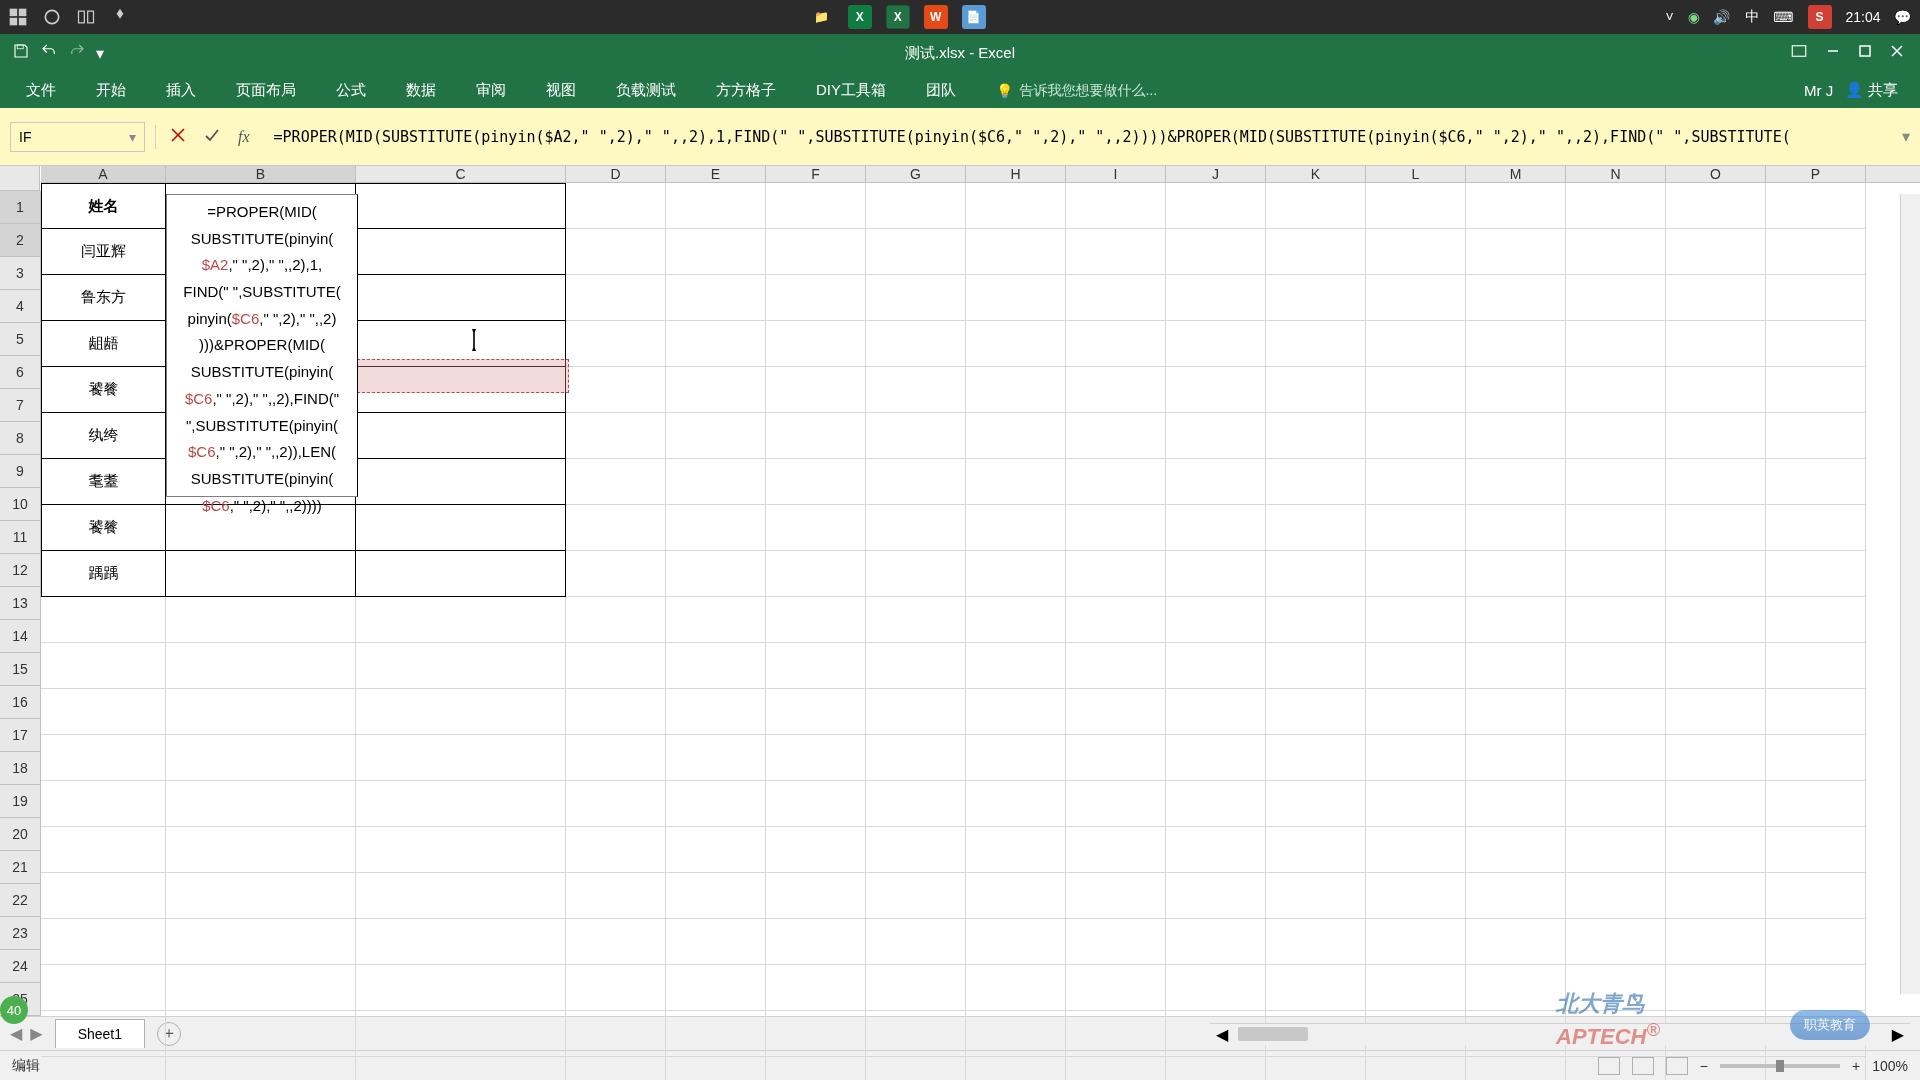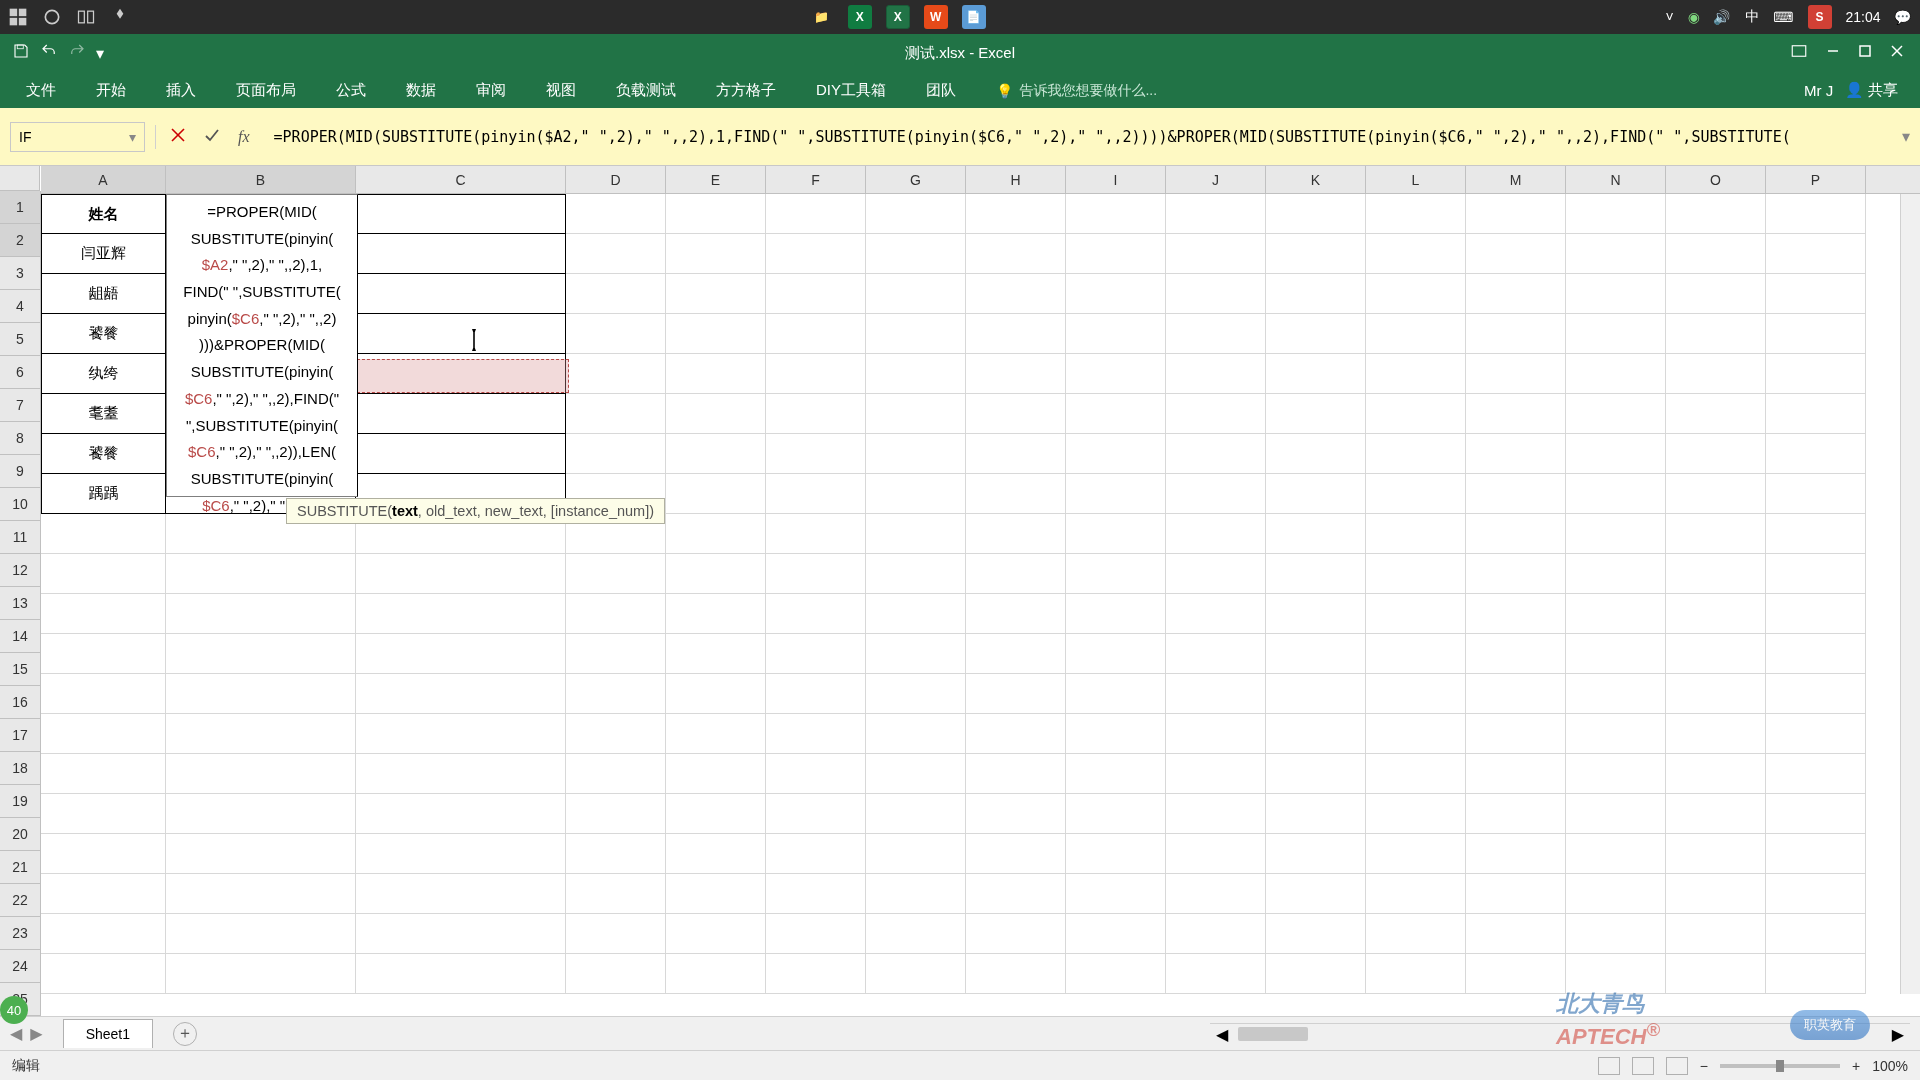--- a/index.html
+++ b/index.html
@@ -41,21 +41,21 @@
 .fb-expand { padding: 0 10px; color: #888; }
 
 
 .grid-area { display: flex; height: calc(100% - 34px - 38px - 36px - 58px - 34px - 30px); background: #fff; position: relative; }
 .corner { width: 40px; height: 28px; background: #e8e8e8; border-right: 1px solid #c0c0c0; border-bottom: 1px solid #c0c0c0; }
 .col-headers { display: flex; height: 28px; background: #e8e8e8; border-bottom: 1px solid #c0c0c0; }
 .col-h { border-right: 1px solid #c0c0c0; display: flex; align-items: center; justify-content: center; font-size: 14px; color: #333; }
 .row-headers { display: flex; flex-direction: column; background: #e8e8e8; border-right: 1px solid #c0c0c0; }
 .row-h { height: 33px; width: 40px; border-bottom: 1px solid #c0c0c0; display: flex; align-items: center; justify-content: center; font-size: 14px; color: #333; }
 .cells { position: relative; flex: 1; }
-.cell-row { display: flex; height: 40px; }
+.cell-row { display: flex; height: 46px; }
 .cell { border-right: 1px solid #d8d8d8; border-bottom: 1px solid #d8d8d8; display: flex; align-items: center; justify-content: center; font-size: 15px; overflow: visible; }
 
 
 .cA { width: 125px; } .cB { width: 190px; } .cC { width: 210px; }
 .cD,.cE,.cF,.cG,.cH,.cI,.cJ,.cK,.cL,.cM,.cN,.cO,.cP { width: 100px; }
 
 
 .col-h.sel, .row-h.sel { background: #d4d4d4; }
 .bordered-r { border-right: 1.3px solid #000 !important; }
 .bordered-b { border-bottom: 1.3px solid #000 !important; }
@@ -88,21 +88,21 @@
 }
 .text-cursor::before { content:''; position:absolute; left:-1px; width:4px; height:22px; background:#000; clip-path: polygon(0 0,100% 0,70% 15%,70% 85%,100% 100%,0 100%,30% 85%,30% 15%);}
 
 .scroller-h { position: absolute; bottom: 0; left: 0; right: 20px; height: 22px; background: #f0f0f0; border-top: 1px solid #d0d0d0; display:flex; align-items:center;}
 .scroller-h .thumb { width: 70px; height: 14px; background: #c8c8c8; margin-left: 4px; border-radius:2px;}
 .scroller-v { position: absolute; right: 0; top: 28px; bottom: 22px; width: 20px; background: #f0f0f0; border-left: 1px solid #d0d0d0; }
 
 
 .sheet-bar { height: 34px; background: #f0f0f0; display: flex; align-items: center; padding: 0 10px; border-top: 1px solid #d0d0d0; }
 .sheet-nav { display: flex; gap: 8px; color: #888; }
-.sheet-tab { background: #fff; border: 1px solid #b0b0b0; border-bottom: none; padding: 6px 22px; font-size: 14px; margin: 0 20px; }
+.sheet-tab { background: #fff; border: 1px solid #b0b0b0; border-bottom: none; padding: 6px 22px; font-size: 14px; margin: 0 12px; }
 .sheet-add { width: 24px; height: 24px; border: 1px solid #b0b0b0; border-radius: 50%; display: flex; align-items: center; justify-content: center; color: #555; }
 
 
 .status-bar { height: 30px; background: #f0f0f0; border-top: 1px solid #d0d0d0; display: flex; align-items: center; padding: 0 12px; font-size: 14px; color: #333; }
 .status-right { margin-left: auto; display: flex; align-items: center; gap: 12px; }
 .zoom-slider { width: 120px; height: 4px; background: #c0c0c0; position: relative; }
 .zoom-slider .tick { position: absolute; left: 50%; top: -4px; width: 1px; height: 12px; background: #888; }
 .zoom-slider .knob { position: absolute; left: 50%; top: -4px; width: 8px; height: 12px; background: #888; transform: translateX(-50%); }
 
 
@@ -313,20 +313,38 @@
           <div class="cell cI" style="width: 100px;"></div>
           <div class="cell cJ" style="width: 100px;"></div>
           <div class="cell cK" style="width: 100px;"></div>
           <div class="cell cL" style="width: 100px;"></div>
           <div class="cell cM" style="width: 100px;"></div>
           <div class="cell cN" style="width: 100px;"></div>
           <div class="cell cO" style="width: 100px;"></div>
           <div class="cell cP" style="width: 100px;"></div>
         </div>
         <div class="cell-row">
+          <div class="cell cA bordered-b bordered-l bordered-r" style="width: 125px;">鲁东方</div>
+          <div class="cell cB bordered-b bordered-r" style="width: 190px;"></div>
+          <div class="cell cC bordered-b bordered-r" style="width: 210px;"></div>
+          <div class="cell cD" style="width: 100px;"></div>
+          <div class="cell cE" style="width: 100px;"></div>
+          <div class="cell cF" style="width: 100px;"></div>
+          <div class="cell cG" style="width: 100px;"></div>
+          <div class="cell cH" style="width: 100px;"></div>
+          <div class="cell cI" style="width: 100px;"></div>
+          <div class="cell cJ" style="width: 100px;"></div>
+          <div class="cell cK" style="width: 100px;"></div>
+          <div class="cell cL" style="width: 100px;"></div>
+          <div class="cell cM" style="width: 100px;"></div>
+          <div class="cell cN" style="width: 100px;"></div>
+          <div class="cell cO" style="width: 100px;"></div>
+          <div class="cell cP" style="width: 100px;"></div>
+        </div>
+        <div class="cell-row">
           <div class="cell cA bordered-b bordered-l bordered-r" style="width: 125px;">龃龉</div>
           <div class="cell cB bordered-b bordered-r" style="width: 190px;"></div>
           <div class="cell cC bordered-b bordered-r" style="width: 210px;"></div>
           <div class="cell cD" style="width: 100px;"></div>
           <div class="cell cE" style="width: 100px;"></div>
           <div class="cell cF" style="width: 100px;"></div>
           <div class="cell cG" style="width: 100px;"></div>
           <div class="cell cH" style="width: 100px;"></div>
           <div class="cell cI" style="width: 100px;"></div>
           <div class="cell cJ" style="width: 100px;"></div>
@@ -653,23 +671,20 @@
         <div><span>pinyin(</span><span class="ref">$C6</span><span>," ",2)," ",,2)</span></div>
         <div><span>)))&amp;PROPER(MID(</span><span class="ref"></span><span></span></div>
         <div><span>SUBSTITUTE(pinyin(</span><span class="ref"></span><span></span></div>
         <div><span></span><span class="ref">$C6</span><span>," ",2)," ",,2),FIND("</span></div>
         <div><span>",SUBSTITUTE(pinyin(</span><span class="ref"></span><span></span></div>
         <div><span></span><span class="ref">$C6</span><span>," ",2)," ",,2)),LEN(</span></div>
         <div><span>SUBSTITUTE(pinyin(</span><span class="ref"></span><span></span></div>
         <div><span></span><span class="ref">$C6</span><span>," ",2)," ",,2))))</span></div>
       </div>
     <div class="ref-outline"></div>
-    <div class="tooltip">
-      <span>SUBSTITUTE(</span><b>text</b><span>, old_text, new_text, [instance_num])</span>
-    </div>
     <div class="text-cursor"></div>
 
     <div class="scroller-v"></div>
   </div>
 </div>
 
 <div class="sheet-bar">
   <div class="sheet-nav">
     <span>◀</span>
     <span>▶</span>

